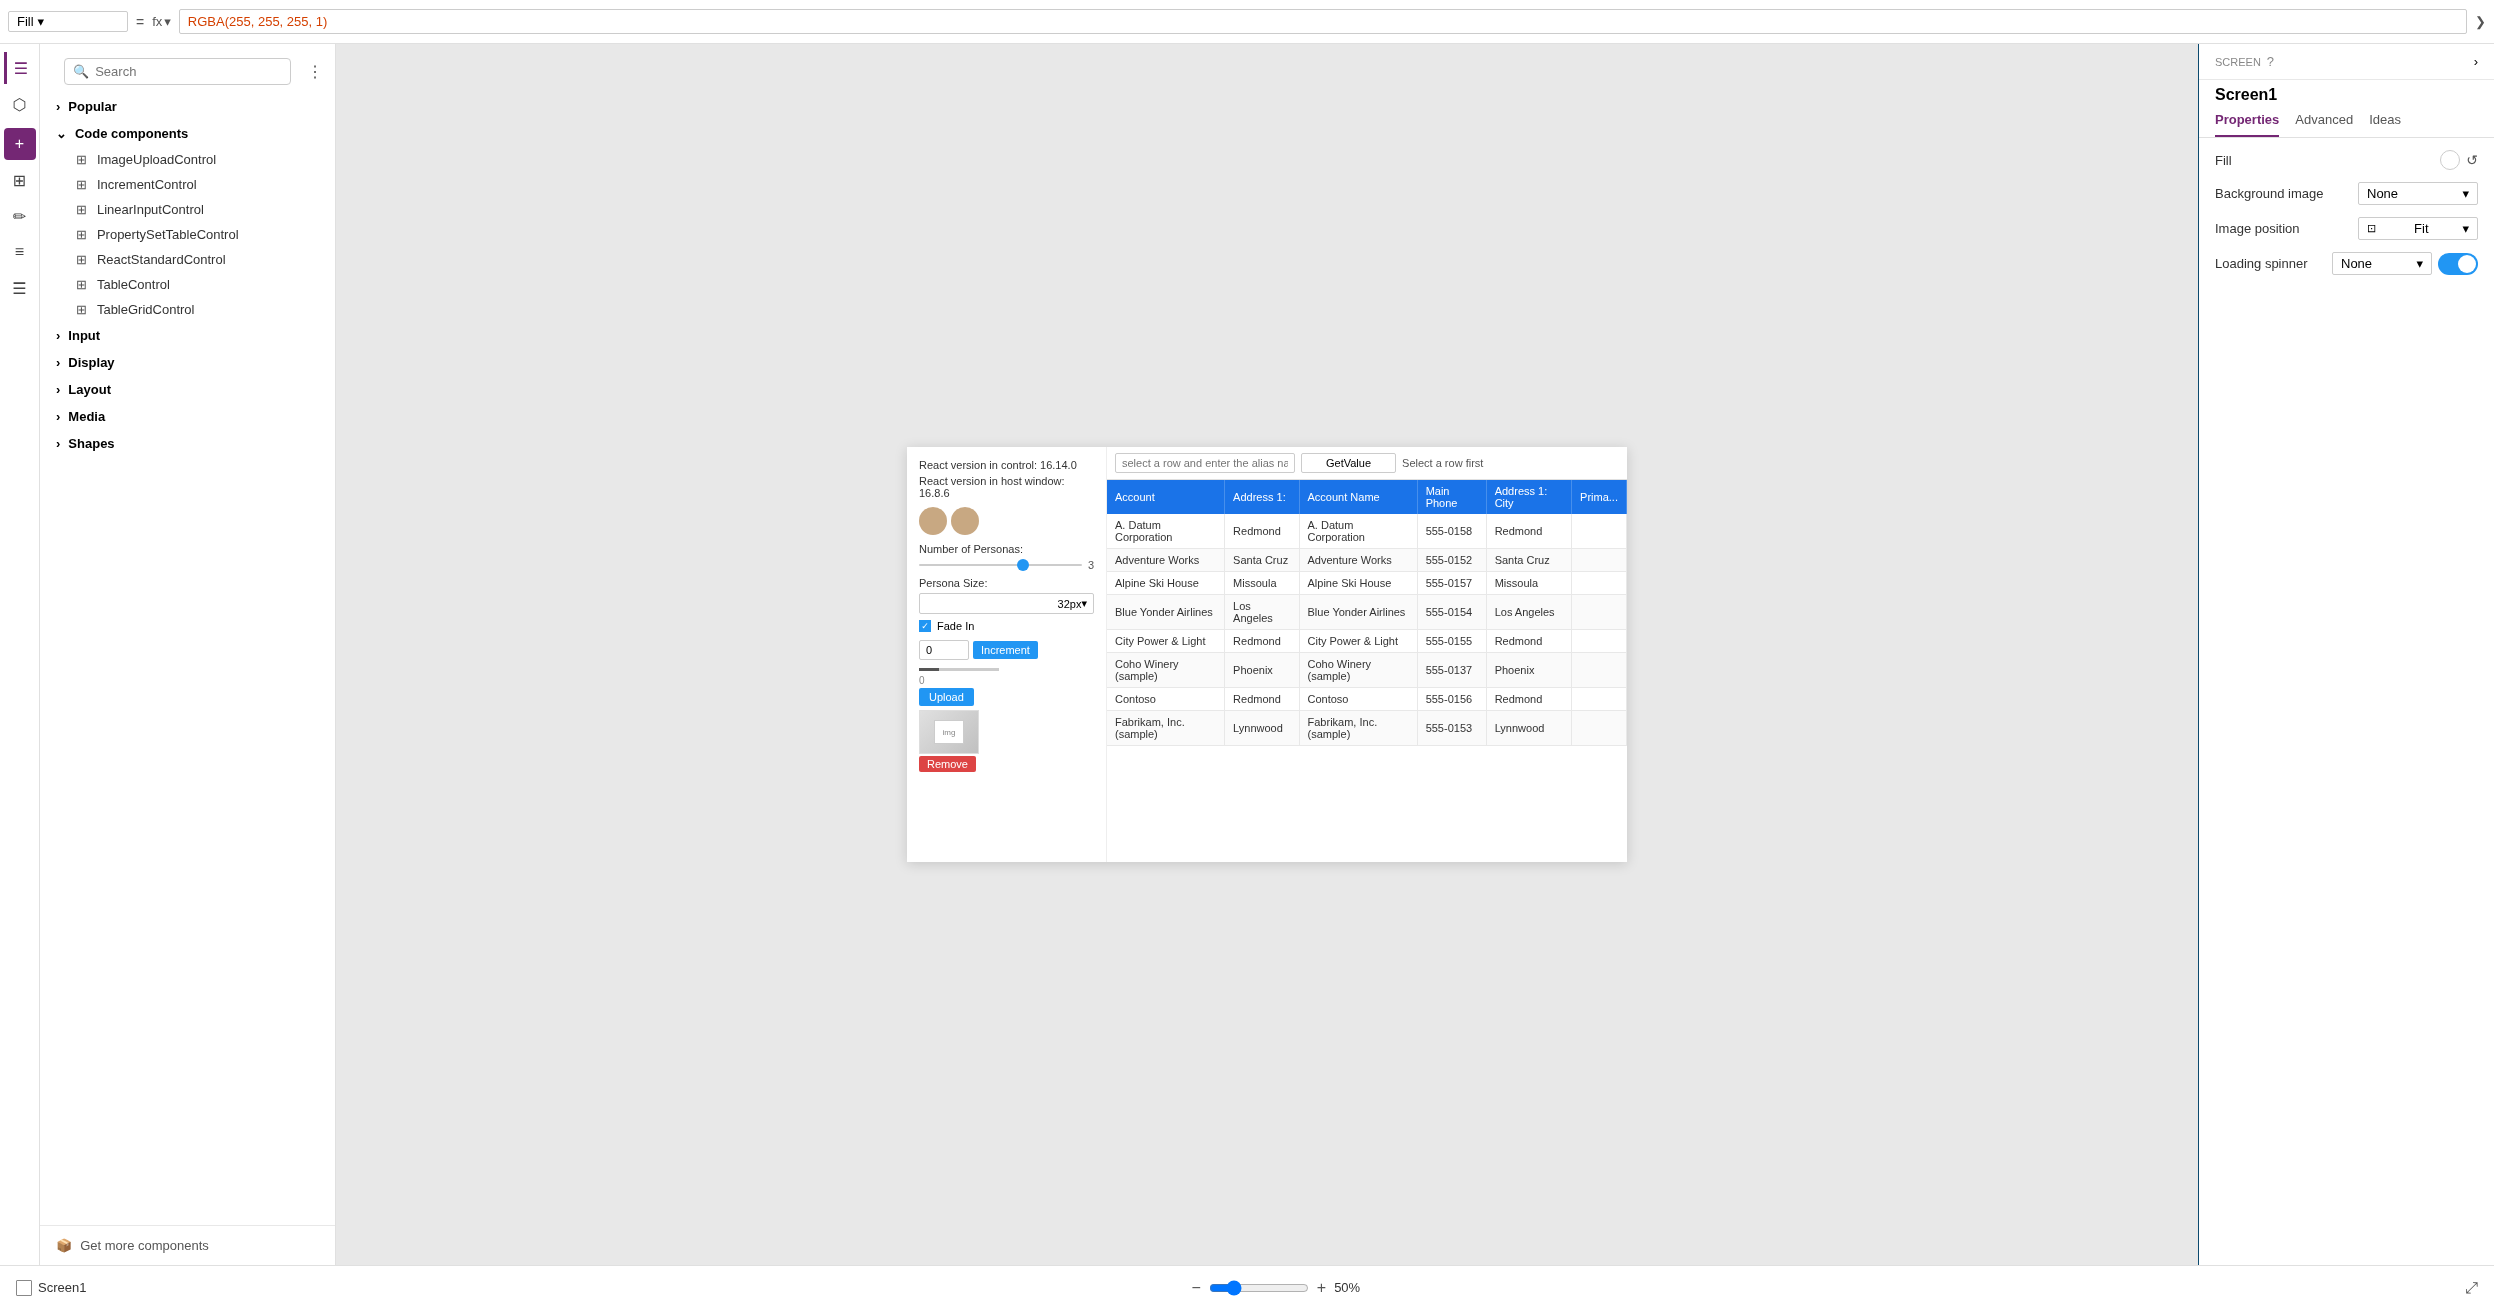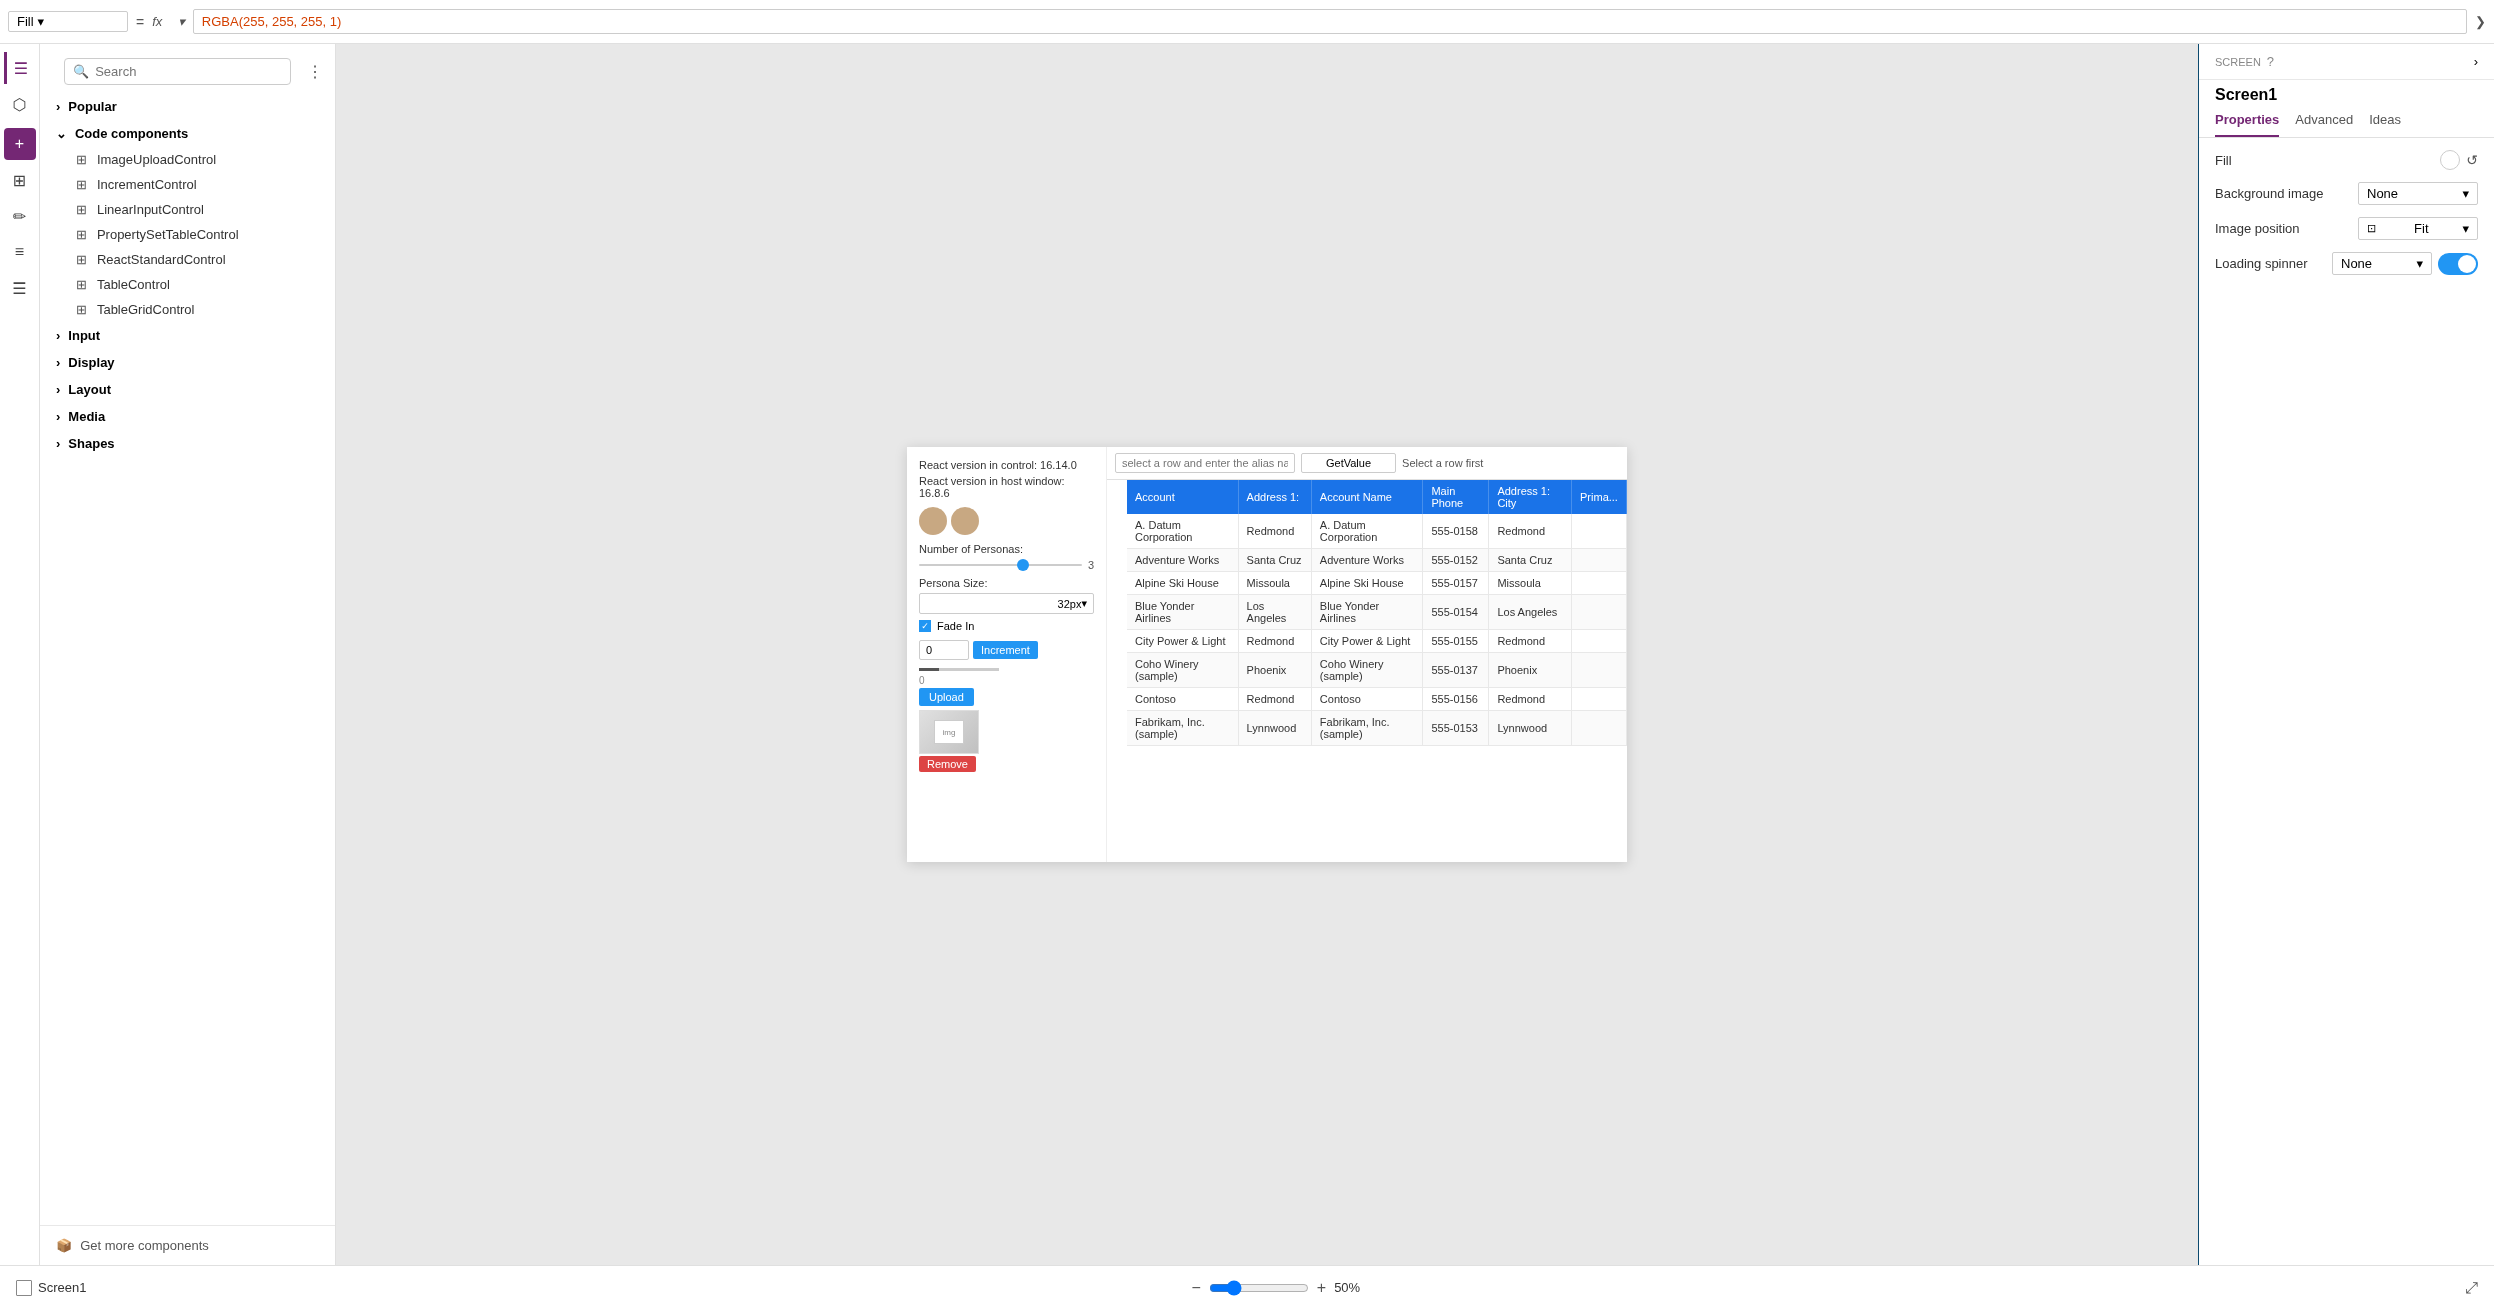--- a/index.html
+++ b/index.html
@@ -10,21 +10,21 @@
       display: flex; align-items: center; height: 44px;
       background: #fff; border-bottom: 1px solid #e0e0e0;
       padding: 0 8px; gap: 8px; flex-shrink: 0;
     }
     .toolbar-fill-dropdown {
       display: flex; align-items: center; gap: 4px;
       border: 1px solid #ccc; border-radius: 2px; padding: 2px 8px;
       min-width: 120px; background: #fff; cursor: pointer;
     }
     .toolbar-equals { color: #555; font-size: 14px; }
-    .toolbar-fx { display: flex; align-items: center; gap: 16px; color: #555; font-style: italic; }
+    .toolbar-fx { display: flex; align-items: center; gap: 2px; color: #555; }
     .formula-bar {
       flex: 1; border: 1px solid #ccc; border-radius: 2px;
       padding: 4px 8px; font-size: 13px; color: #d44000;
       background: #fff;
     }
     .toolbar-chevron { margin-left: auto; color: #555; }
 
     
     .main-layout { display: flex; flex: 1; overflow: hidden; }
 
@@ -347,21 +347,21 @@
           </div>
           <button class="remove-btn">Remove</button>
         </div>
 
         <div class="preview-table">
           <div class="alias-row">
             <input class="alias-input" type="text" placeholder="select a row and enter the alias name" style="">
             <button class="get-value-btn">GetValue</button>
             <span class="select-row-text">Select a row first</span>
           </div>
-          <div style="overflow:auto;flex:1;margin-left:20px;">
+          <div style="overflow:auto;flex:1;">
             <table class="data-table">
               <thead>
                 <tr>
                   <th>Account</th>
                   <th>Address 1:</th>
                   <th>Account Name</th>
                   <th>Main Phone</th>
                   <th>Address 1: City</th>
                   <th>Prima...</th>
                 </tr>

